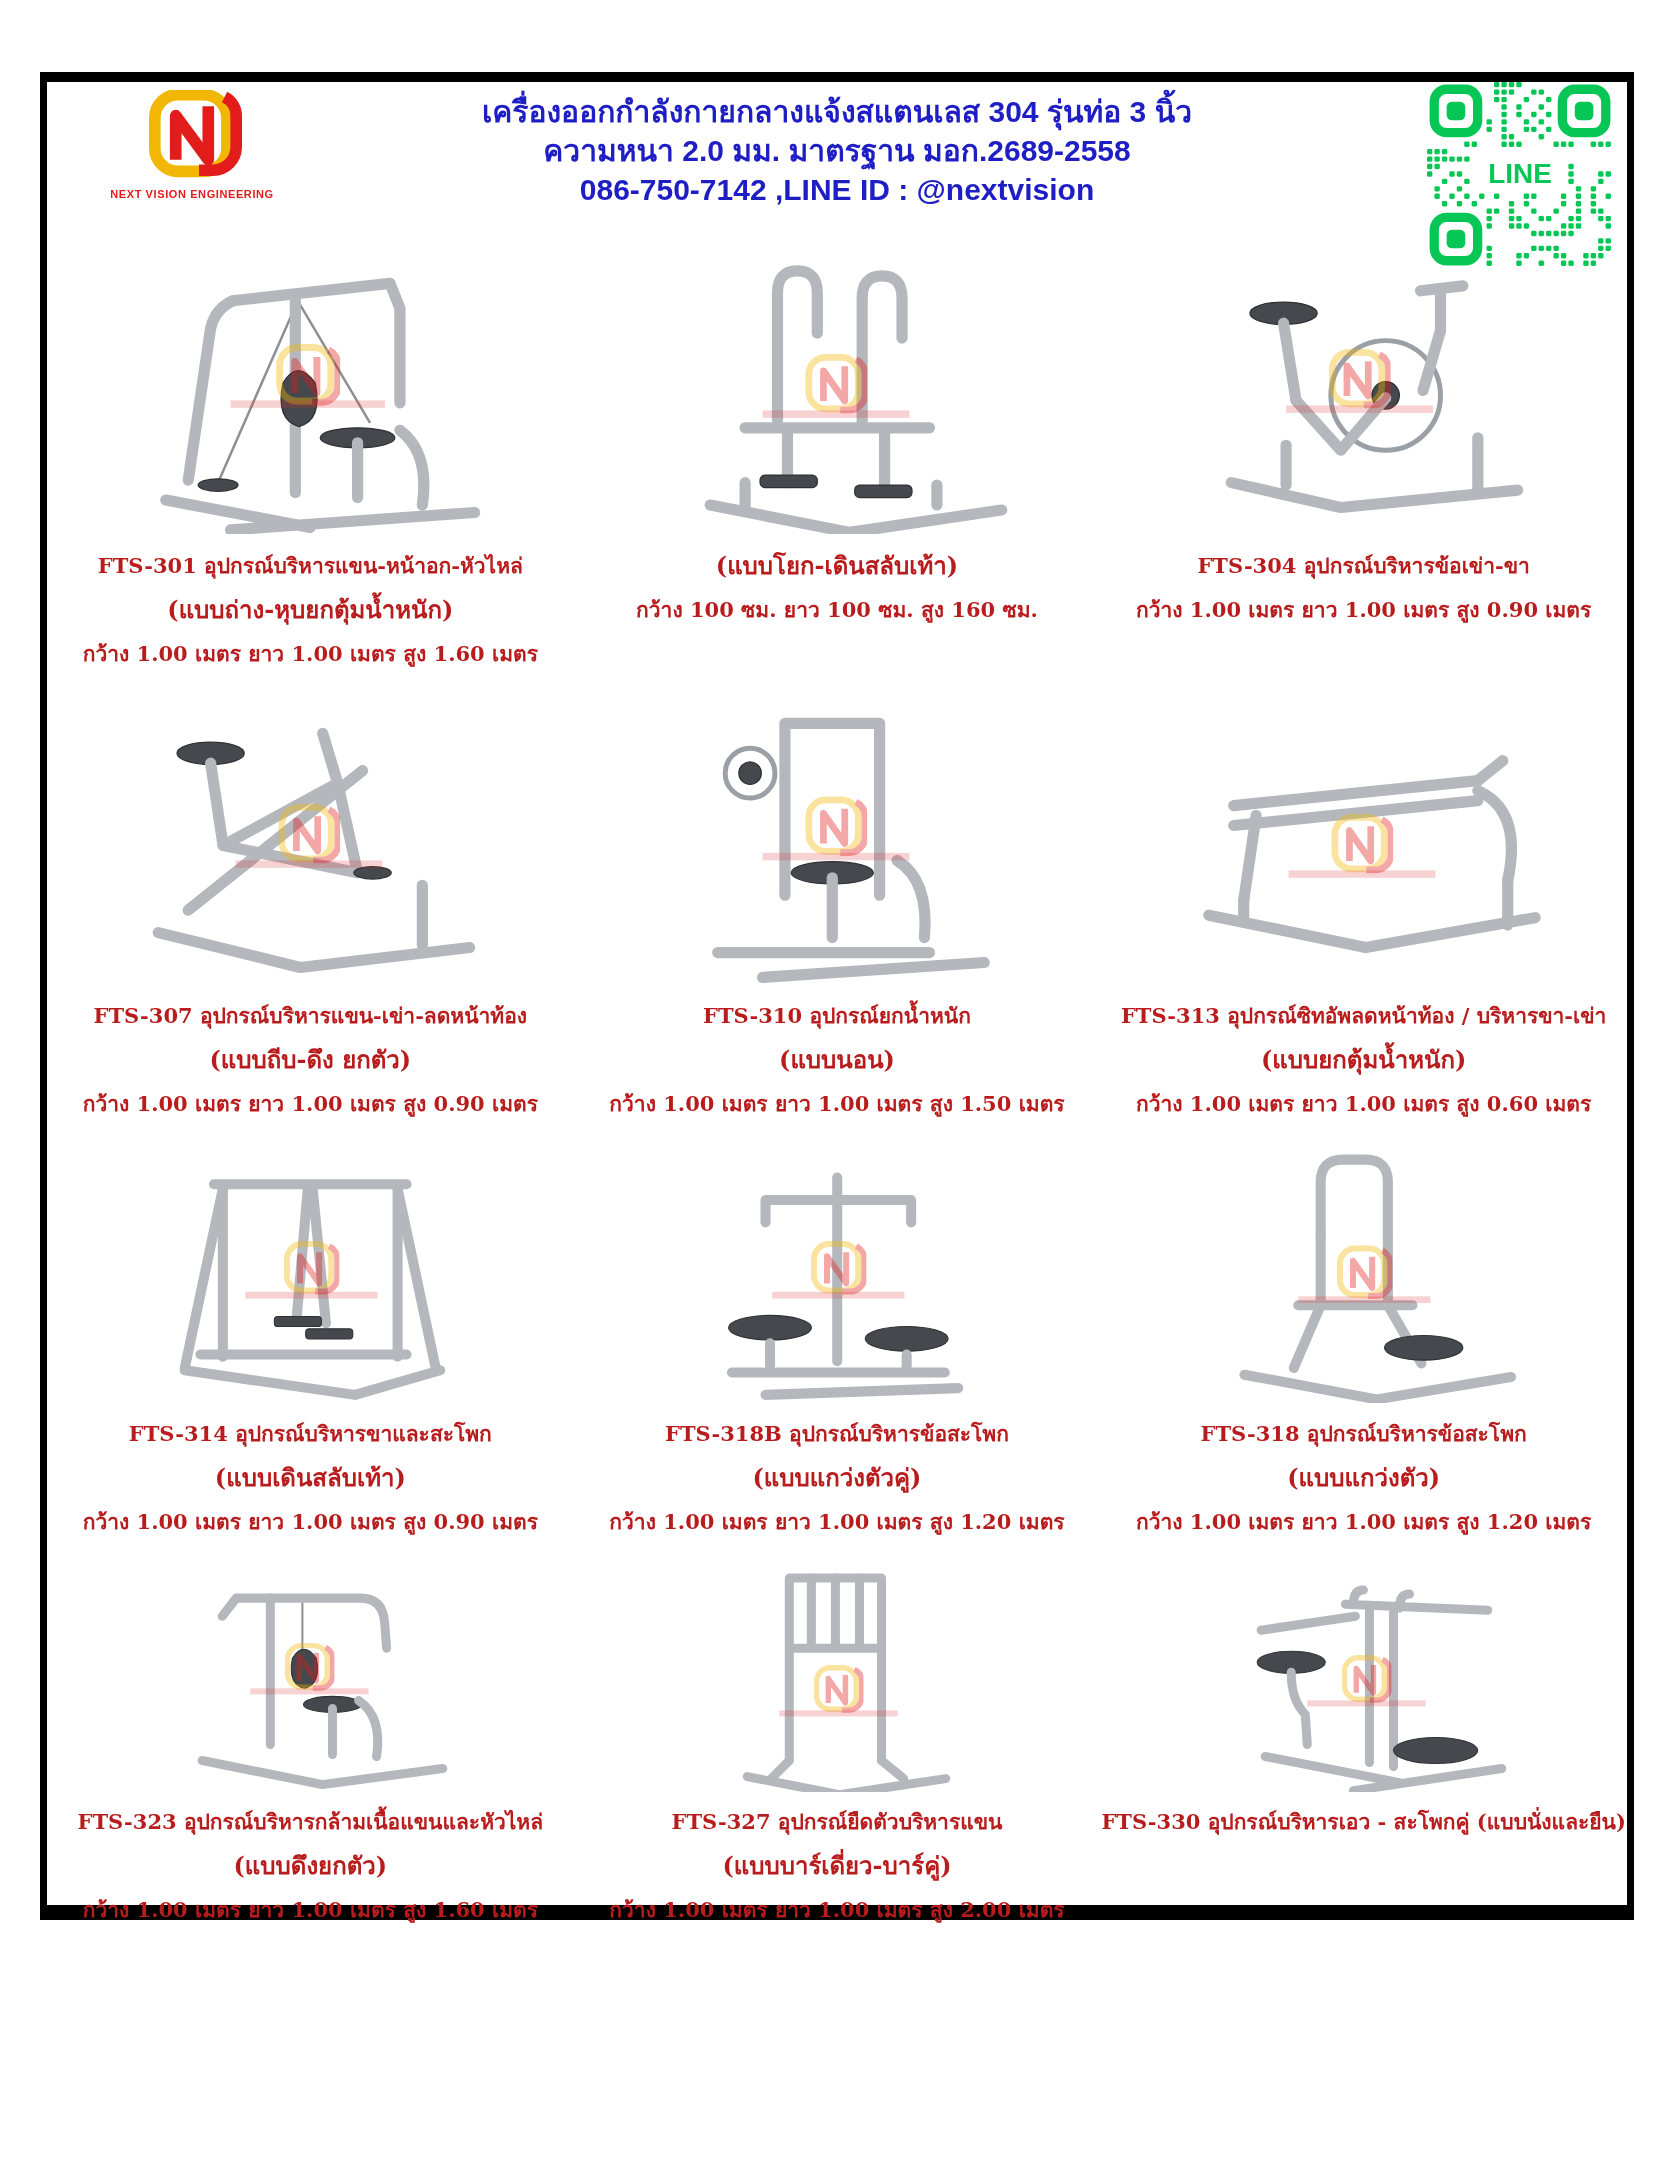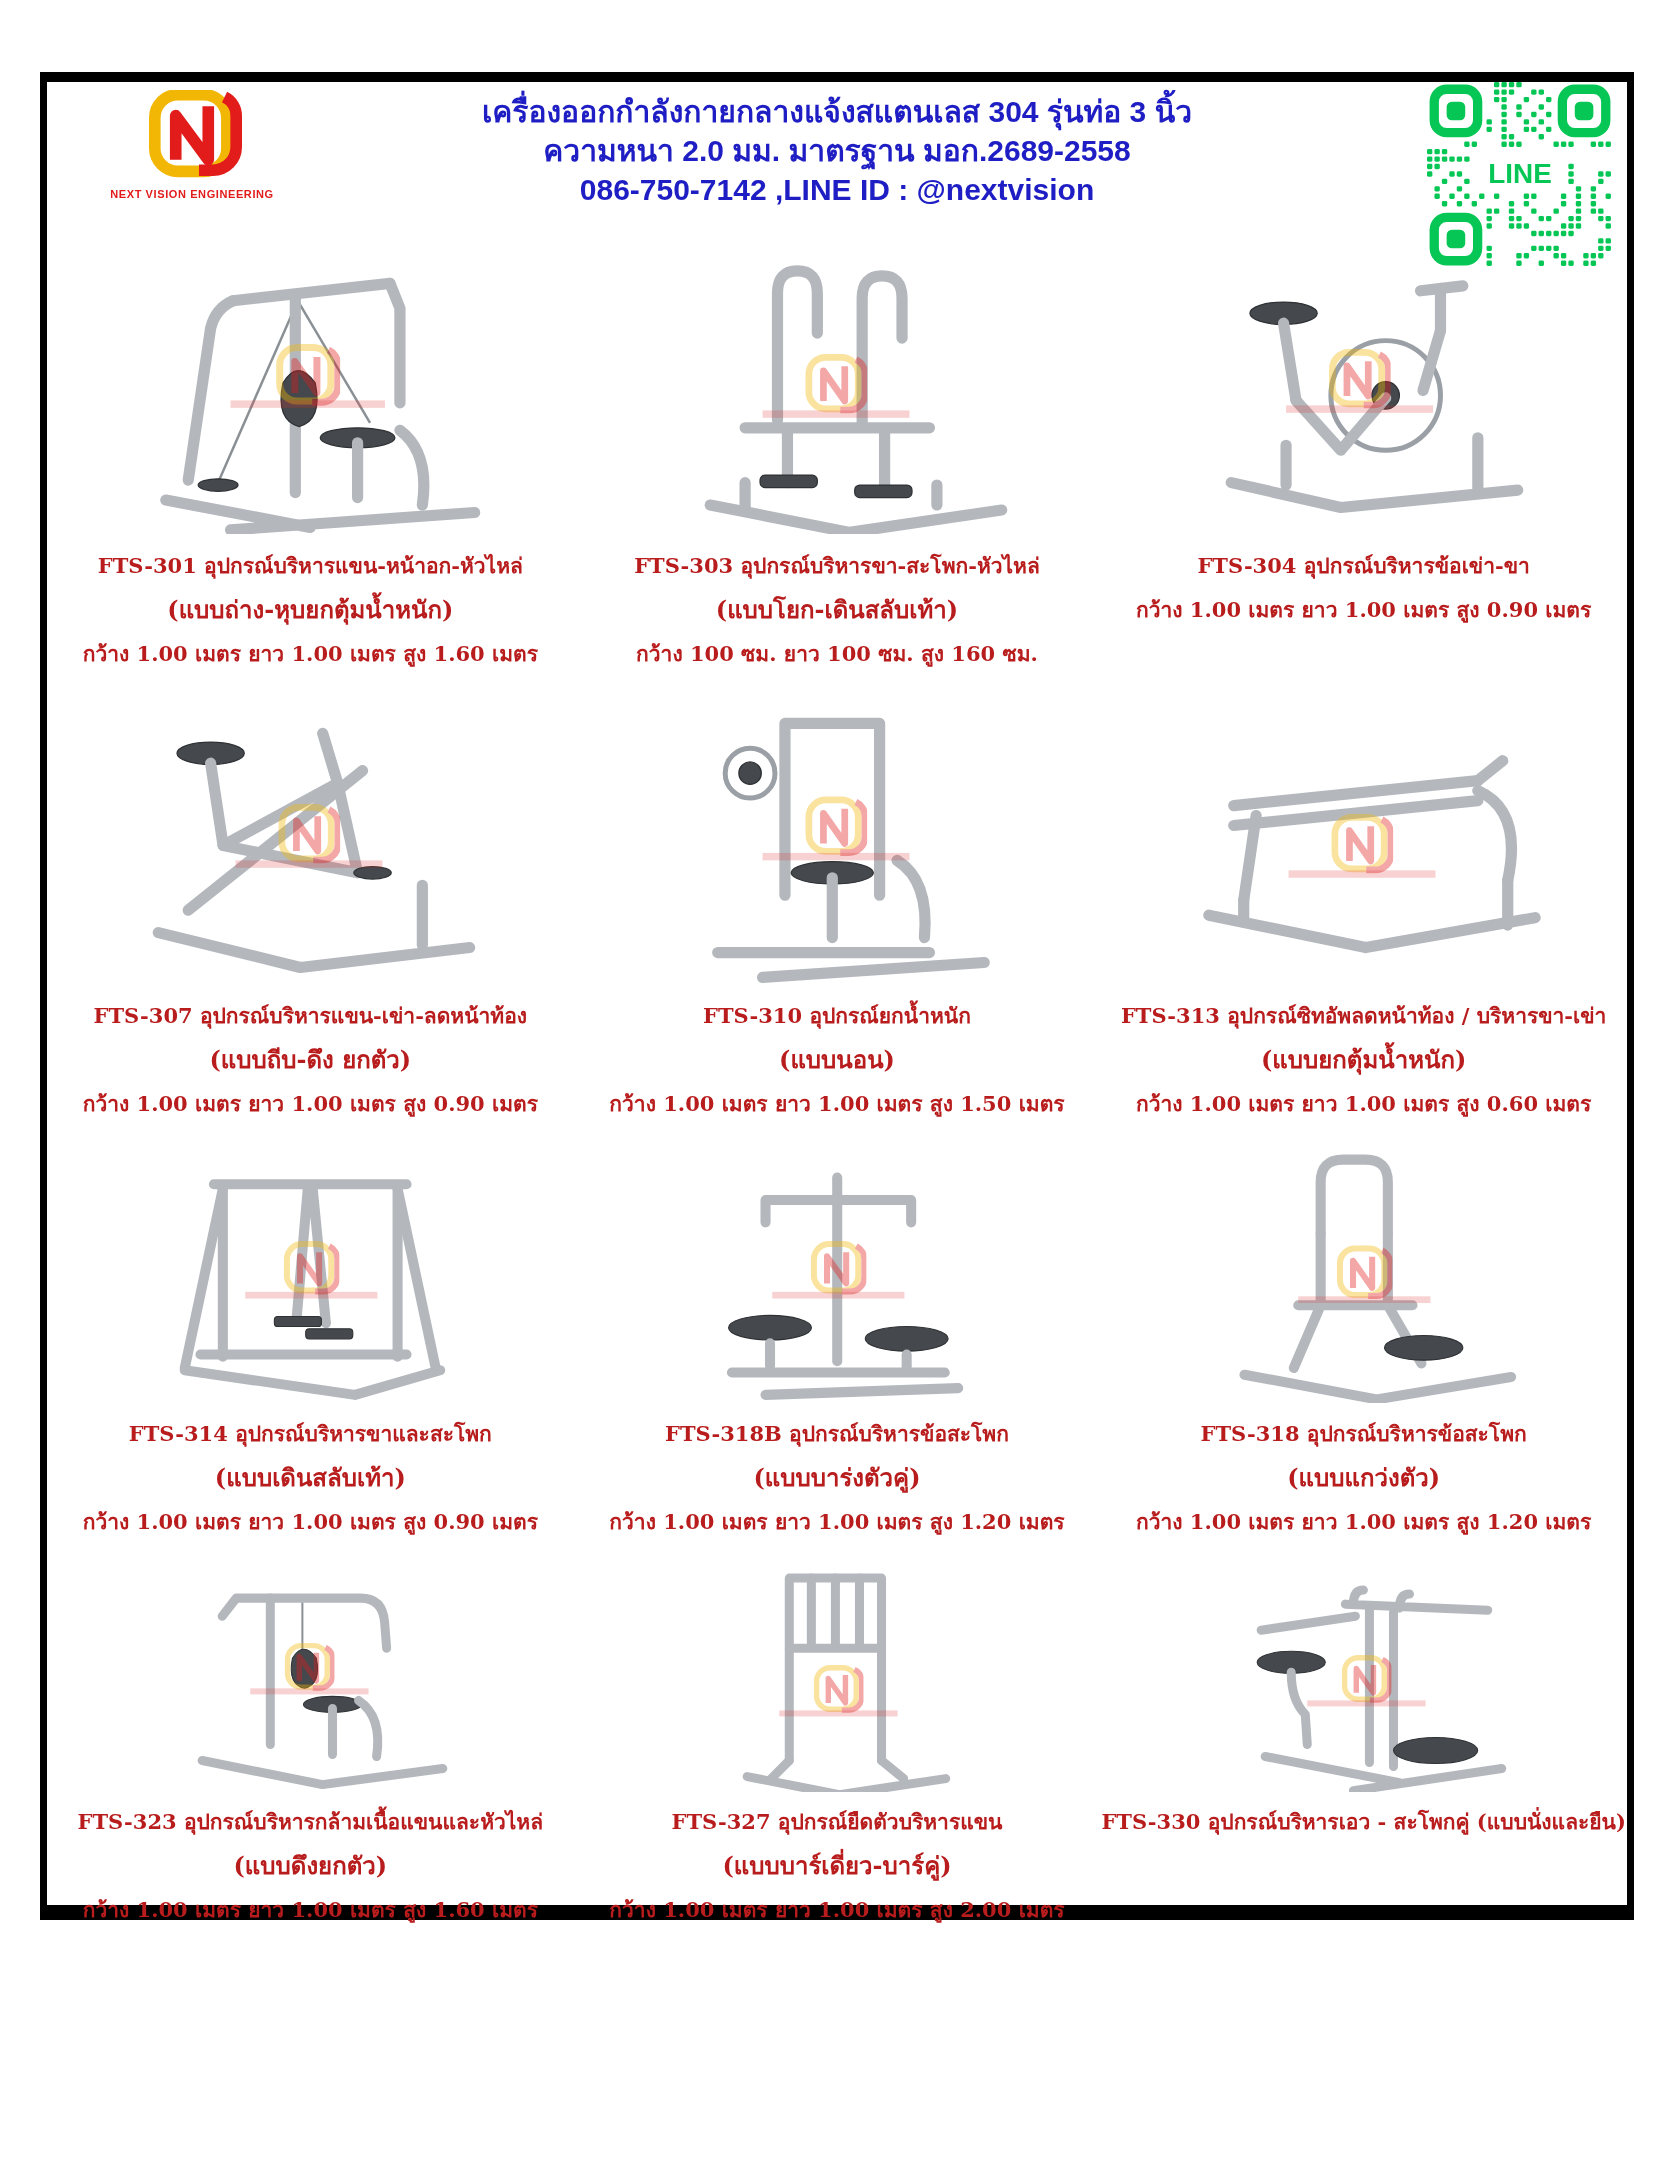--- a/index.html
+++ b/index.html
@@ -274,21 +274,20 @@
               <path class="t" d="M180,152 L180,50 q0,-18 16,-18 q16,0 16,18 L212,82"></path>
               <path class="t" d="M86,154 L234,154 M120,154 L120,198 M198,154 L198,202"></path>
               <rect class="pad" x="98" y="192" width="46" height="10" rx="4"></rect>
               <rect class="pad" x="174" y="200" width="46" height="10" rx="4"></rect>
               <path class="t" d="M58,216 L170,238 M170,238 L292,220 M86,198 L86,218 M240,200 L240,216"></path>
               <use href="#wm" class="wm" x="130" y="92" width="54" height="54"></use>
               <rect class="wm-line" x="100" y="140" width="118" height="6"></rect>
             </svg>
           </div>
           <div class="cap">
-            <div class="cap1">FTS-303 อุปกรณ์บริหารขา-สะโพก-หัวไหล่</div>
             <div class="cap2">(แบบโยก-เดินสลับเท้า)</div>
             <div class="cap3">กว้าง 100 ซม. ยาว 100 ซม. สูง 160 ซม.</div>
           </div>
         </div>
 
         <div class="cell">
           <div class="img-box">
             <svg viewBox="0 0 320 240">
               <ellipse class="pad" cx="96" cy="62" rx="27" ry="9"></ellipse>
               <path class="t" d="M96,70 L106,132"></path>
@@ -397,21 +396,21 @@
               <ellipse class="pad" cx="100" cy="172" rx="37" ry="11"></ellipse>
               <ellipse class="pad" cx="222" cy="182" rx="37" ry="11"></ellipse>
               <path class="t" d="M66,212 L256,212 M100,186 L100,206 M222,196 L222,208"></path>
               <path class="t" d="M96,232 L268,226"></path>
               <use href="#wm" class="wm" x="132" y="92" width="54" height="54"></use>
               <rect class="wm-line" x="102" y="140" width="118" height="6"></rect>
             </svg>
           </div>
           <div class="cap">
             <div class="cap1">FTS-318B อุปกรณ์บริหารข้อสะโพก</div>
-            <div class="cap2">(แบบบาร่งตัวคู่)</div>
+            <div class="cap2">(แบบแกว่งตัวคู่)</div>
             <div class="cap3">กว้าง 1.00 เมตร ยาว 1.00 เมตร สูง 1.20 เมตร</div>
           </div>
         </div>
 
         <div class="cell">
           <div class="img-box">
             <svg viewBox="0 0 320 240">
               <path class="t" d="M122,88 L122,42 q0,-20 20,-20 h20 q20,0 20,20 L182,88"></path>
               <path class="t" d="M122,88 L122,152 M182,88 L182,152"></path>
               <path class="t" d="M102,152 L204,152 M122,152 L98,208 M182,152 L212,204"></path>

